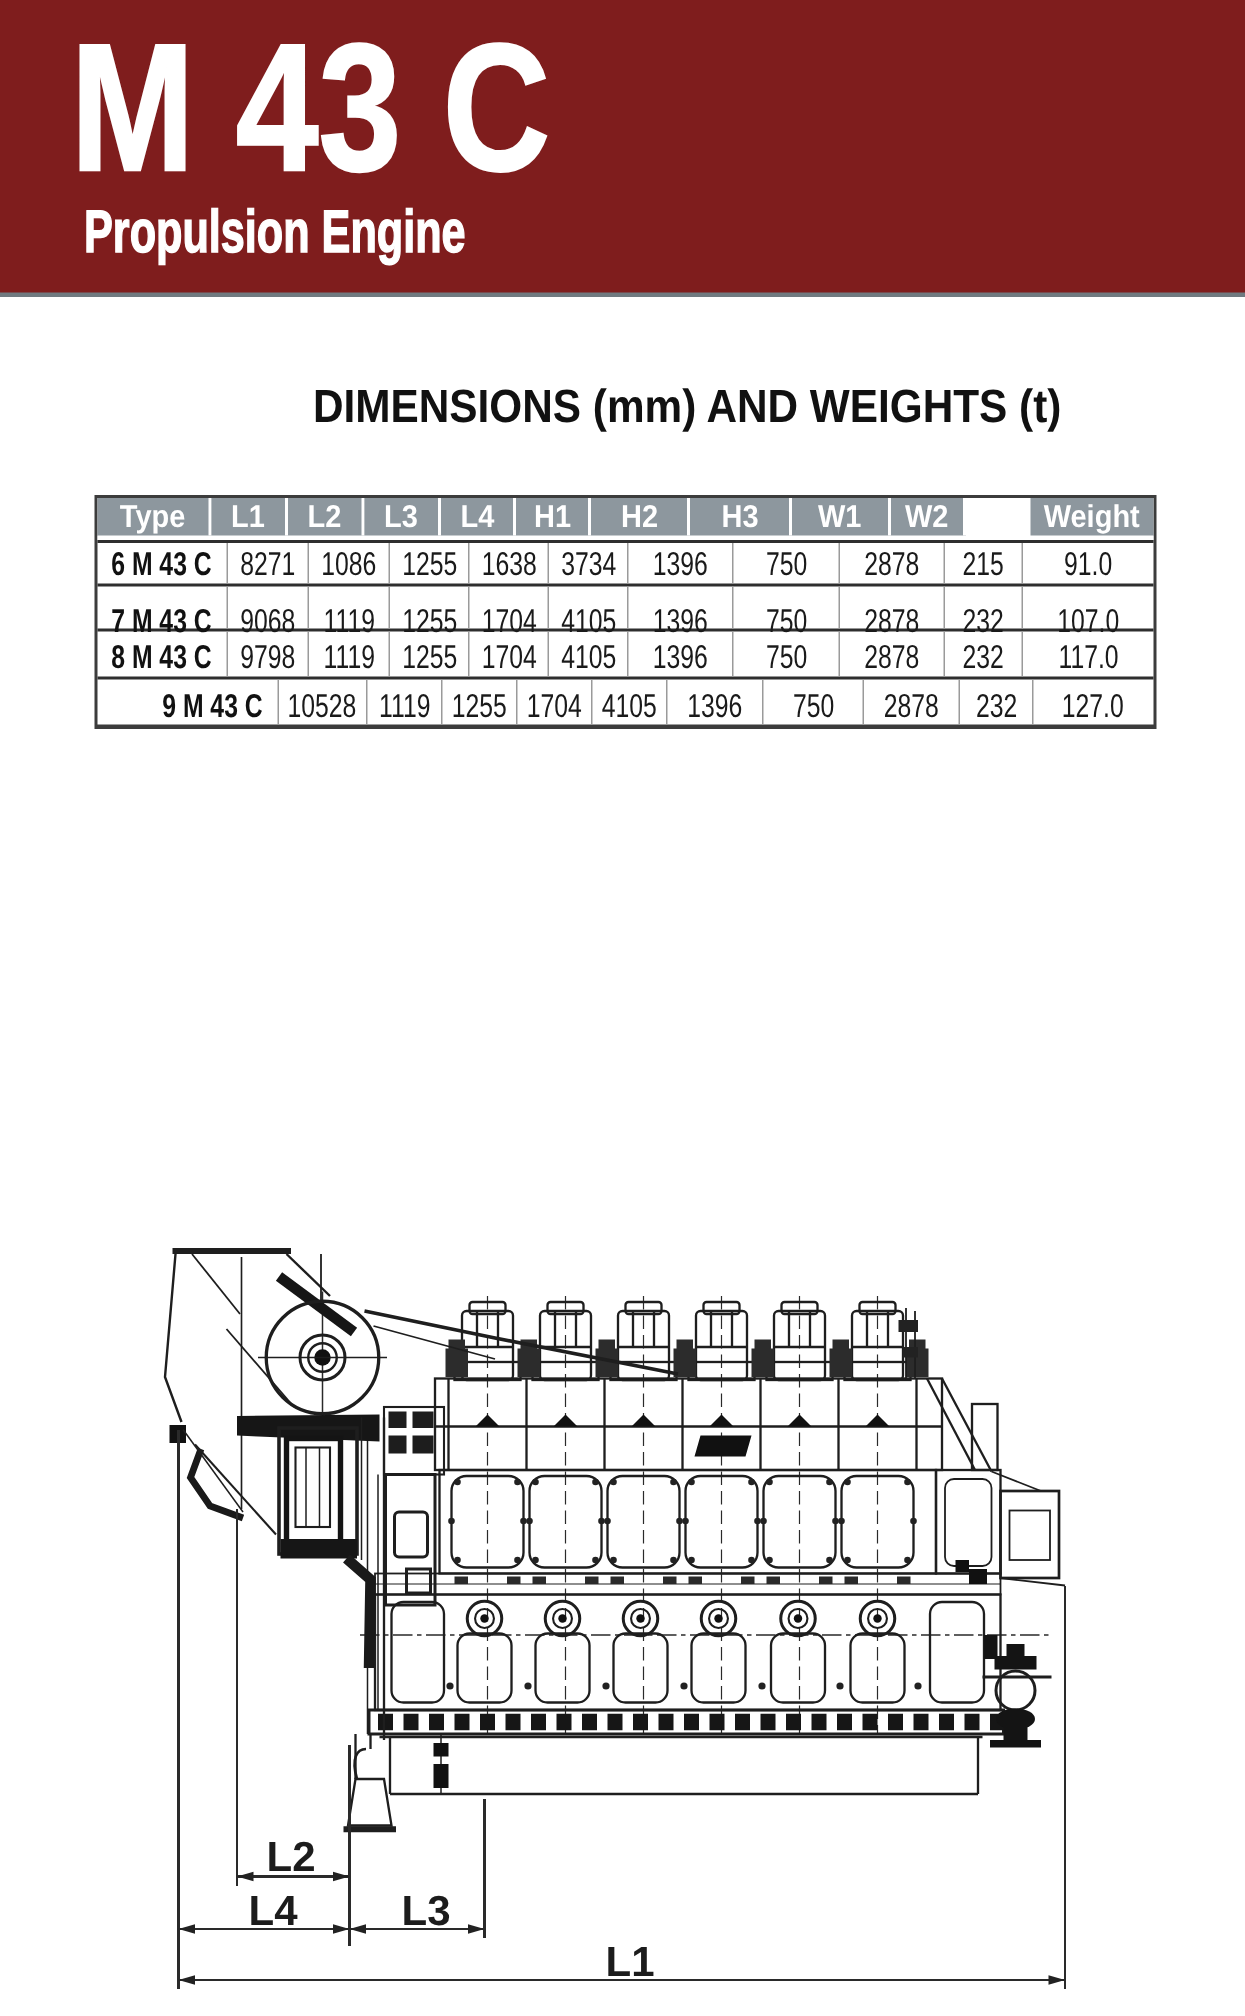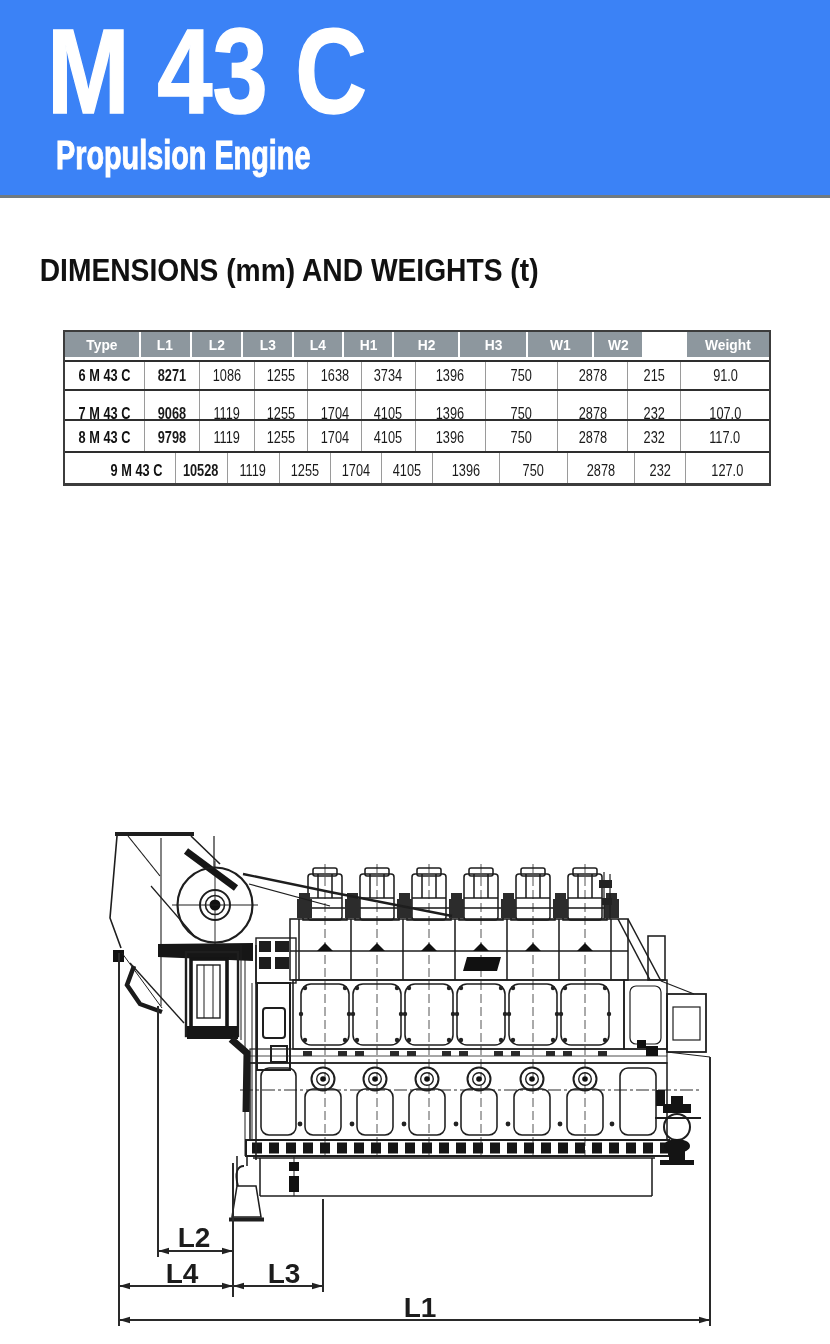--- a/index.html
+++ b/index.html
@@ -1,51 +1,51 @@
 <!DOCTYPE html>
 <html><head>
 <meta charset="utf-8">
 <style>
   html,body{margin:0;padding:0;}
   body{width:830px;height:1344px;position:relative;background:#fff;overflow:hidden;
        font-family:"Liberation Sans",sans-serif;}
-  #hdr{position:absolute;left:0;top:0;width:830px;height:195px;background:#3b82f6;
+  #hdr{position:absolute;left:0;top:0;width:830px;height:195px;background:#7f1d1d;
        border-bottom:3px solid #707a80;}
   #t1{position:absolute;left:47px;top:11px;font-size:121px;font-weight:bold;color:#fff;
       -webkit-text-stroke:1.5px #fff;line-height:1;transform:scaleX(0.82);transform-origin:left top;white-space:nowrap;}
   #t2{position:absolute;left:56px;top:135px;font-size:40px;font-weight:bold;color:#fff;
       -webkit-text-stroke:1px #fff;line-height:1;transform:scaleX(0.72);transform-origin:left top;white-space:nowrap;}
-  #hd1{position:absolute;left:15px;top:253px;width:732px;text-align:left;}
+  #hd1{position:absolute;left:0;top:253px;width:732px;text-align:right;}
   #hd1 span{display:inline-block;font-size:31px;font-weight:bold;color:#111;
       transform:scaleX(0.91);transform-origin:center;white-space:nowrap;}
   #tbl{position:absolute;left:63px;top:330px;width:708px;background:#fff;
        border:2px solid #3c3c3c;border-bottom-width:3px;box-sizing:border-box;}
   .hrow{display:flex;height:25px;}
-  .hrow .c{background:#8d979e;color:#fff;font-weight:bold;font-size:15px;
+  .hrow .c{background:#8d979e;color:#fff;font-weight:bold;font-size:21px;
        box-sizing:border-box;border-right:2px solid #fff;
        display:flex;align-items:center;justify-content:center;}
   .hrow .c:last-child{border-right:none;margin-left:43px;}
   .hrow .c span{display:inline-block;transform:scaleX(0.92);white-space:nowrap;}
   .spc{height:3px;background:#fff;}
   .drow{display:flex;border-top:2px solid #2e2e2e;}
   .drow.r1{height:27px;}
   .drow.r2{height:28px;}
   .drow.r3{height:30px;}
   .drow.r4{height:30px;padding-left:34px;}
   .drow .c{box-sizing:border-box;border-right:1px solid #9a9a9a;
        display:flex;align-items:center;justify-content:center;
-       font-size:17px;color:#1a1a1a;}
+       font-size:22px;color:#1a1a1a;}
   .drow.r2 .c{padding-top:17px;}
   .drow.r3 .c{padding-top:3px;}
   .drow.r4 .c{padding-top:5px;}
   .drow .c:last-child{border-right:none;}
   .drow .c span{display:inline-block;transform:scaleX(0.75);white-space:nowrap;}
   .drow .c.ty{font-weight:bold;color:#111;}
   .drow .c.ty span{transform:scaleX(0.75);}
-  .w0{width:87px;}.w1{width:59px;font-weight:bold;}.w2{width:59px;}.w3{width:58px;}.w4{width:58px;}
+  .w0{width:87px;}.w1{width:59px;}.w2{width:59px;}.w3{width:58px;}.w4{width:58px;}
   .w5{width:58px;}.w6{width:76px;}.w7{width:78px;}.w8{width:76px;}.w9{width:57px;}
   .w10{width:95px;}
   #drawing{position:absolute;left:0;top:0;width:830px;height:1344px;filter:blur(0.3px);}
 </style>
 </head>
 <body>
   <div id="hdr">
     <div id="t1">M 43 C</div>
     <div id="t2">Propulsion Engine</div>
   </div>

